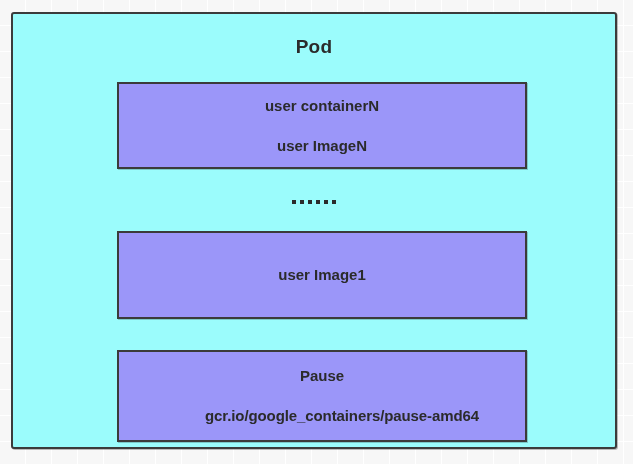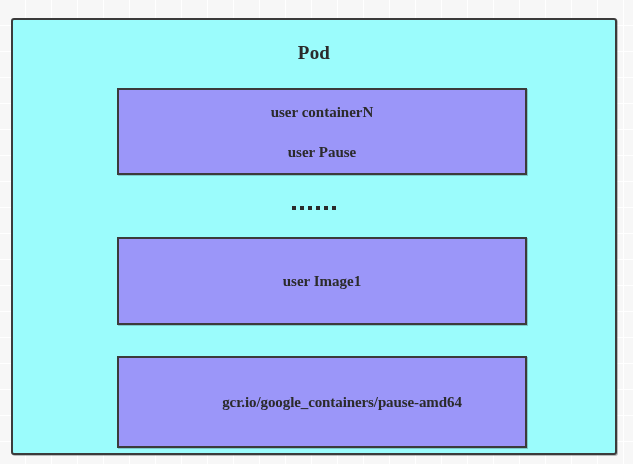--- a/index.html
+++ b/index.html
@@ -16,29 +16,28 @@
     background-image:
       linear-gradient(to right, #ffffff 1px, transparent 1px),
       linear-gradient(to bottom, #ffffff 1px, transparent 1px);
     background-size: 26px 26px;
     background-position: -1px -1px;
     font-family: "Liberation Sans", sans-serif;
   }
   .pod-box {
     position: absolute;
     left: 11px;
-    top: 18px;
+    top: 12px;
     width: 606px;
     height: 437px;
     box-sizing: border-box;
     background: #9bfcfc;
     border: 2px solid #3b3b3b;
     border-radius: 3px;
     box-shadow: 1px 1px 0 rgba(0,0,0,0.25);
-    font-family: Liberation Serif, serif;
   }
   .pod-title {
     position: absolute;
     left: 0;
     top: 22px;
     width: 100%;
     text-align: center;
     font-size: 19px;
     font-weight: bold;
     color: #2b2b2b;
@@ -94,34 +93,35 @@
 <body>
 
 <div id="canvas">
 
   <div class="pod-box">
 
     <div class="pod-title">Pod</div>
 
     <div class="container-box box-n">
       <div class="box-line line-title">user containerN</div>
-      <div class="box-line line-sub">user Pause</div>
+      <div class="box-line line-sub">user ImageN</div>
     </div>
 
     <div class="ellipsis">
       <span class="dot"></span>
       <span class="dot"></span>
       <span class="dot"></span>
       <span class="dot"></span>
       <span class="dot"></span>
       <span class="dot"></span>
     </div>
 
     <div class="container-box box-one">
       <div class="box-line line-sub">user Image1</div>
     </div>
 
     <div class="container-box box-pause">
+      <div class="box-line line-title">Pause</div>
       <div class="box-line line-sub small">gcr.io/google_containers/pause-amd64</div>
     </div>
 
   </div>
 </div>
 
 </body></html>

